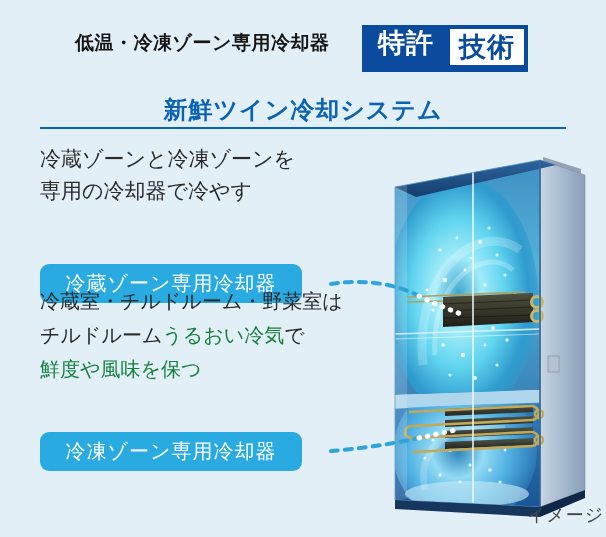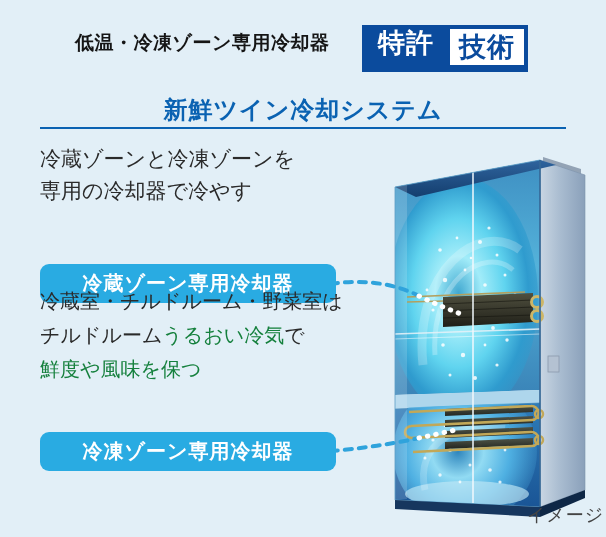--- a/index.html
+++ b/index.html
@@ -30,24 +30,24 @@
     font-size:24px;font-weight:bold;color:#0a62b2;letter-spacing:1px;
   }
   .rule{
     position:absolute;left:40px;right:40px;top:127px;height:2px;background:#0a62b2;
   }
   .intro{
     position:absolute;left:40px;top:143px;margin:0;
     font-size:21px;line-height:32px;color:#2a2a2a;
   }
   .callout{
-    position:absolute;left:40px;width:296px;height:39px;
+    position:absolute;left:40px;width:262px;height:39px;
     background:#29abe2;border-radius:9px;
     display:flex;align-items:center;justify-content:center;
-    color:#ffffff;font-size:20px;font-weight:bold;letter-spacing:1px;
+    color:#ffffff;font-size:20px;font-weight:normal;letter-spacing:1px;
   }
   .callout.r{top:264px;}
   .callout.f{top:432px;}
   .desc{
     position:absolute;left:40px;top:284px;margin:0;
     font-size:20px;line-height:34px;color:#2a2a2a;
   }
   .hl{color:#15803d;font-weight:normal;}
   .caption{
     position:absolute;left:527px;top:503px;

